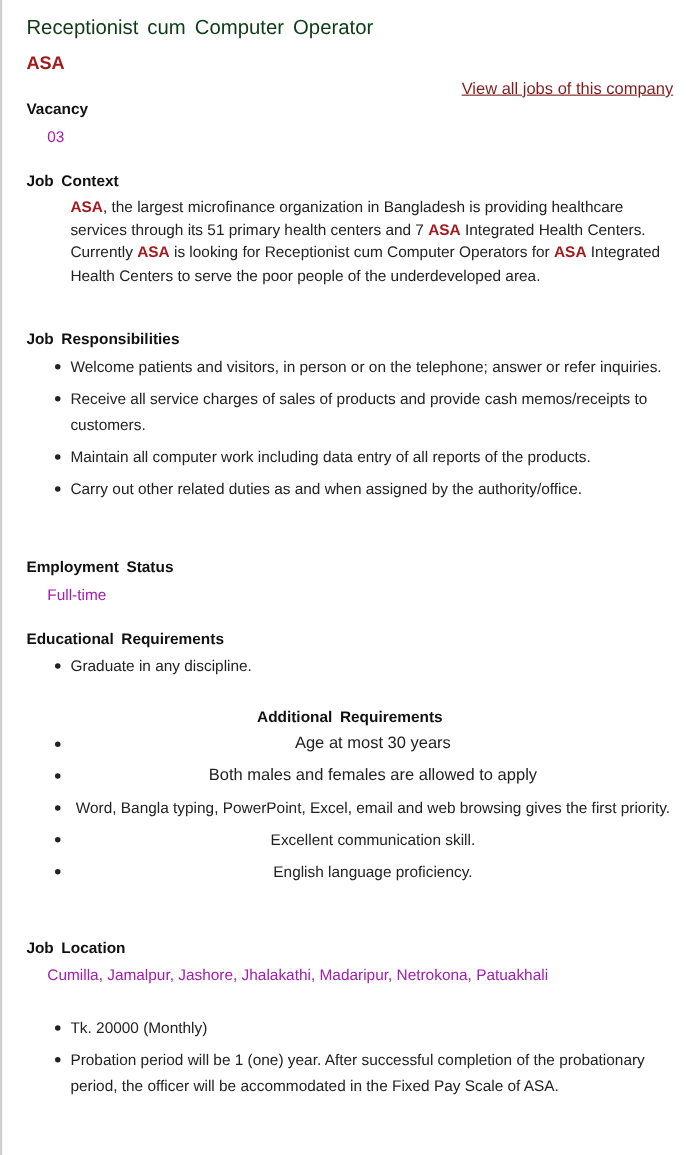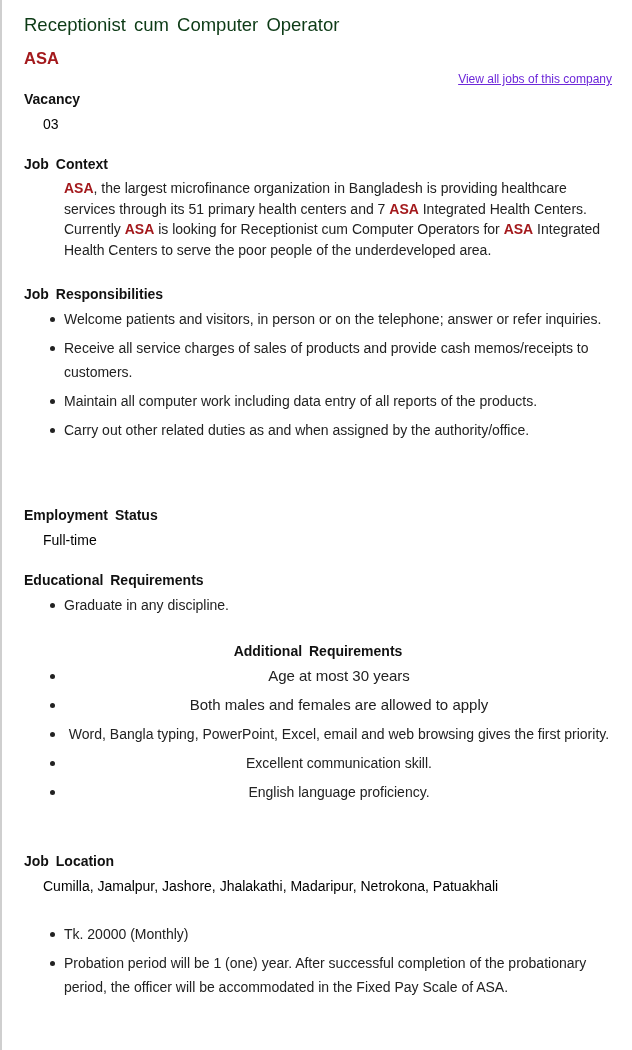--- a/index.html
+++ b/index.html
@@ -16,30 +16,30 @@
       position: absolute; top: 14px; left: 0;
       font-size: 18.5px; font-weight: normal; color: #0d3b16; word-spacing: 3px;
       margin: 0; white-space: nowrap;
     }
     .company {
       position: absolute; top: 49px; left: 0;
       font-size: 16.5px; font-weight: bold; color: #a3191c; margin: 0;
     }
     .view-all {
       position: absolute; top: 72px; right: 0;
-      font-size: 12px; color: #6d28d9; text-decoration: underline;
+      font-size: 15px; color: #7f1d1d; text-decoration: underline;
       cursor: pointer; white-space: nowrap; text-align: right;
     }
     .section { position: absolute; left: 0; right: 0; }
     .sec-title {
       font-size: 14px; font-weight: bold; color: #111111; word-spacing: 3px;
       margin: 0; line-height: 18px;
     }
     .plain-val {
-      margin: 6px 0 0 19px; font-size: 14px; line-height: 20px; color: #000000;
+      margin: 6px 0 0 19px; font-size: 14px; line-height: 20px; color: #a21caf;
     }
     .para {
       margin: 5px 0 0 40px; font-size: 14px; line-height: 20.7px; color: #222;
       width: 545px;
     }
     .asa { color: #a3191c; font-weight: bold; }
     ul.bullets {
       margin: 4px 0 0 0; padding: 0 0 0 40px; list-style: none;
     }
     ul.bullets li {
@@ -67,21 +67,21 @@
       <p class="plain-val">03</p>
     </div>
 
     <div class="section" style="top:155px;">
       <h4 class="sec-title">Job Context</h4>
       <p class="para">
         <span class="asa">ASA</span><span>, the largest microfinance organization in Bangladesh is providing healthcare services through its 51 primary health centers and 7 </span><span class="asa">ASA</span><span> Integrated Health Centers. Currently </span><span class="asa">ASA</span><span> is looking for Receptionist cum Computer Operators for </span><span class="asa">ASA</span><span> Integrated Health Centers to serve the poor people of the underdeveloped area.</span>
       </p>
     </div>
 
-    <div class="section" style="top:285px;">
+    <div class="section" style="top:299px;">
       <h4 class="sec-title">Job Responsibilities</h4>
       <ul class="bullets">
         <li>Welcome patients and visitors, in person or on the telephone; answer or refer inquiries.</li>
         <li>Receive all service charges of sales of products and provide cash memos/receipts to customers.</li>
         <li>Maintain all computer work including data entry of all reports of the products.</li>
         <li>Carry out other related duties as and when assigned by the authority/office.</li>
       </ul>
     </div>
 
     <div class="section" style="top:506px;">

